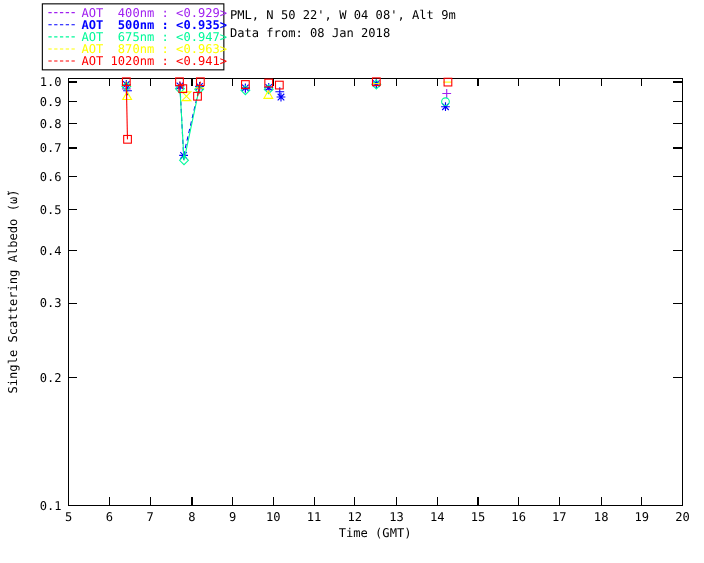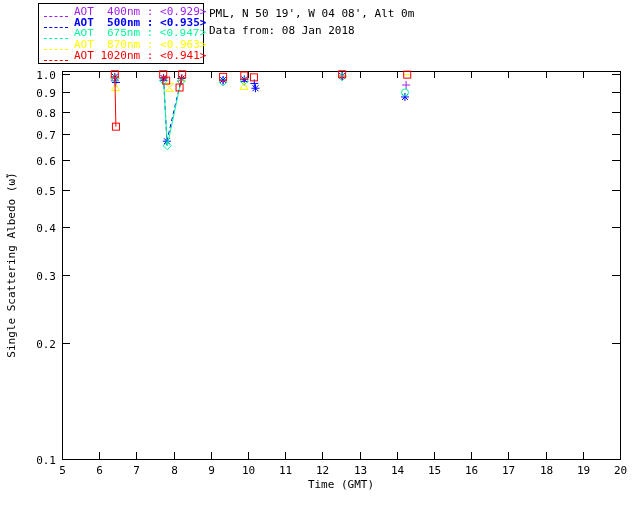--- a/index.html
+++ b/index.html
@@ -5,21 +5,21 @@
   html,body{margin:0;padding:0;background:#ffffff;}
   #stage{
     position:relative;width:640px;height:512px;background:#ffffff;overflow:hidden;
     font-family:"DejaVu Sans Mono","Liberation Mono",monospace;
   }
   #chart-svg{position:absolute;left:0;top:0;}
   #legend-box{
     position:absolute;left:38px;top:3px;width:166px;
     border:1px solid #000;background:#fff;padding:2px 3px 2px 5px;box-sizing:border-box;
   }
-  .legend-row{display:flex;align-items:flex-end;height:11px;}
+  .legend-row{display:flex;align-items:center;height:11px;}
   .legend-sample{width:24px;height:0;border-top:1px dashed;margin-right:6px;flex:none;}
   .legend-label{font-size:11px;line-height:11px;white-space:pre;}
   #title-block{position:absolute;left:209px;top:5px;color:#000;}
   #title-block div{font-size:11px;line-height:17px;white-space:pre;}
   svg text{font-family:"DejaVu Sans Mono","Liberation Mono",monospace;fill:#000;}
 </style>
 </head>
 <body>
 
 <div id="stage">
@@ -159,28 +159,28 @@
       <div class="legend-row">
         <div class="legend-sample" style="border-top-color: rgb(160, 32, 240);"></div>
         <span class="legend-label" style="color: rgb(160, 32, 240);">AOT  400nm : &lt;0.929&gt;</span>
       </div>
       <div class="legend-row">
         <div class="legend-sample" style="border-top-color: rgb(0, 0, 255);"></div>
         <span class="legend-label" style="color: rgb(0, 0, 255); font-weight: bold;">AOT  500nm : &lt;0.935&gt;</span>
       </div>
       <div class="legend-row">
         <div class="legend-sample" style="border-top-color: rgb(0, 250, 154);"></div>
-        <span class="legend-label" style="color: rgb(0, 250, 154); font-family: Liberation Mono, monospace;">AOT  675nm : &lt;0.947&gt;</span>
+        <span class="legend-label" style="color: rgb(0, 250, 154);">AOT  675nm : &lt;0.947&gt;</span>
       </div>
       <div class="legend-row">
         <div class="legend-sample" style="border-top-color: rgb(255, 255, 0);"></div>
         <span class="legend-label" style="color: rgb(255, 255, 0);">AOT  870nm : &lt;0.963&gt;</span>
       </div>
       <div class="legend-row">
         <div class="legend-sample" style="border-top-color: rgb(255, 0, 0);"></div>
         <span class="legend-label" style="color: rgb(255, 0, 0);">AOT 1020nm : &lt;0.941&gt;</span>
       </div>
     </div>
   <div id="title-block">
-    <div>PML, N 50 19', W 04 08', Alt 0m</div>
+    <div>PML, N 50 22', W 04 08', Alt 9m</div>
     <div>Data from: 08 Jan 2018</div>
   </div>
 </div>
 
 </body></html>

